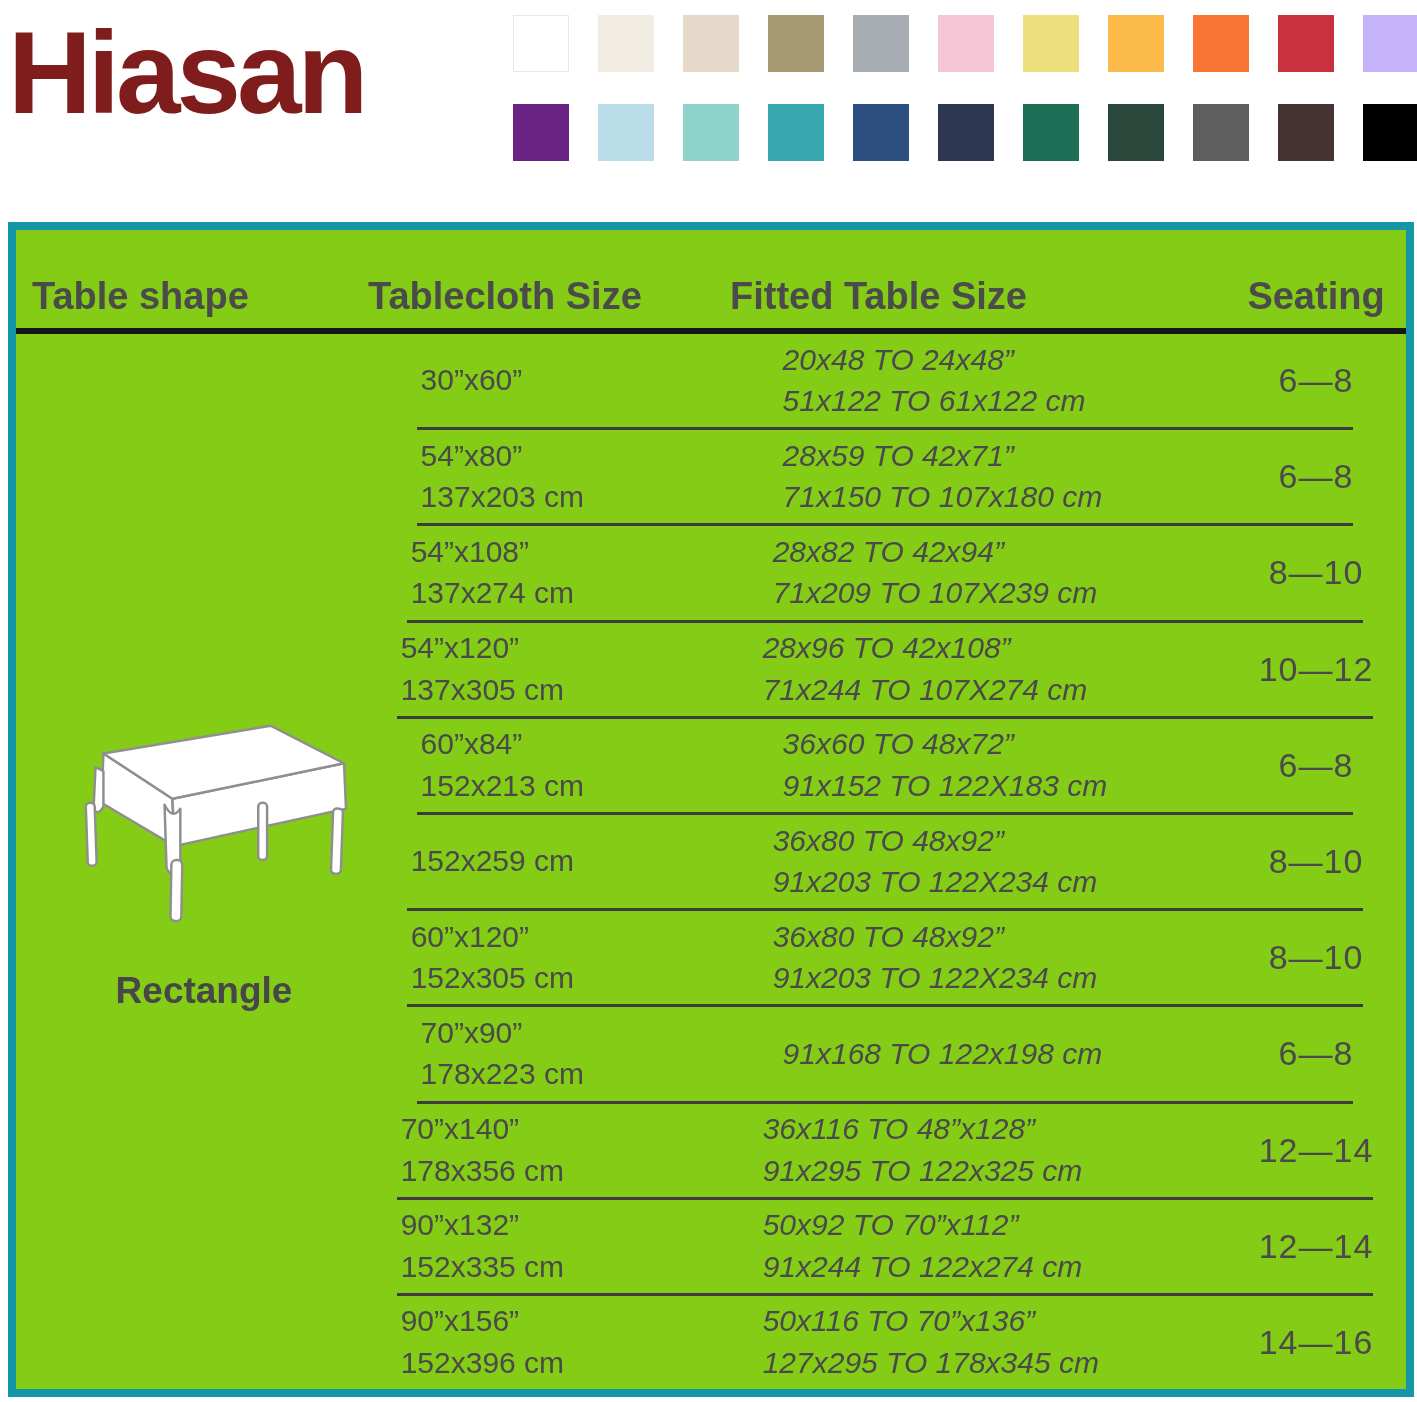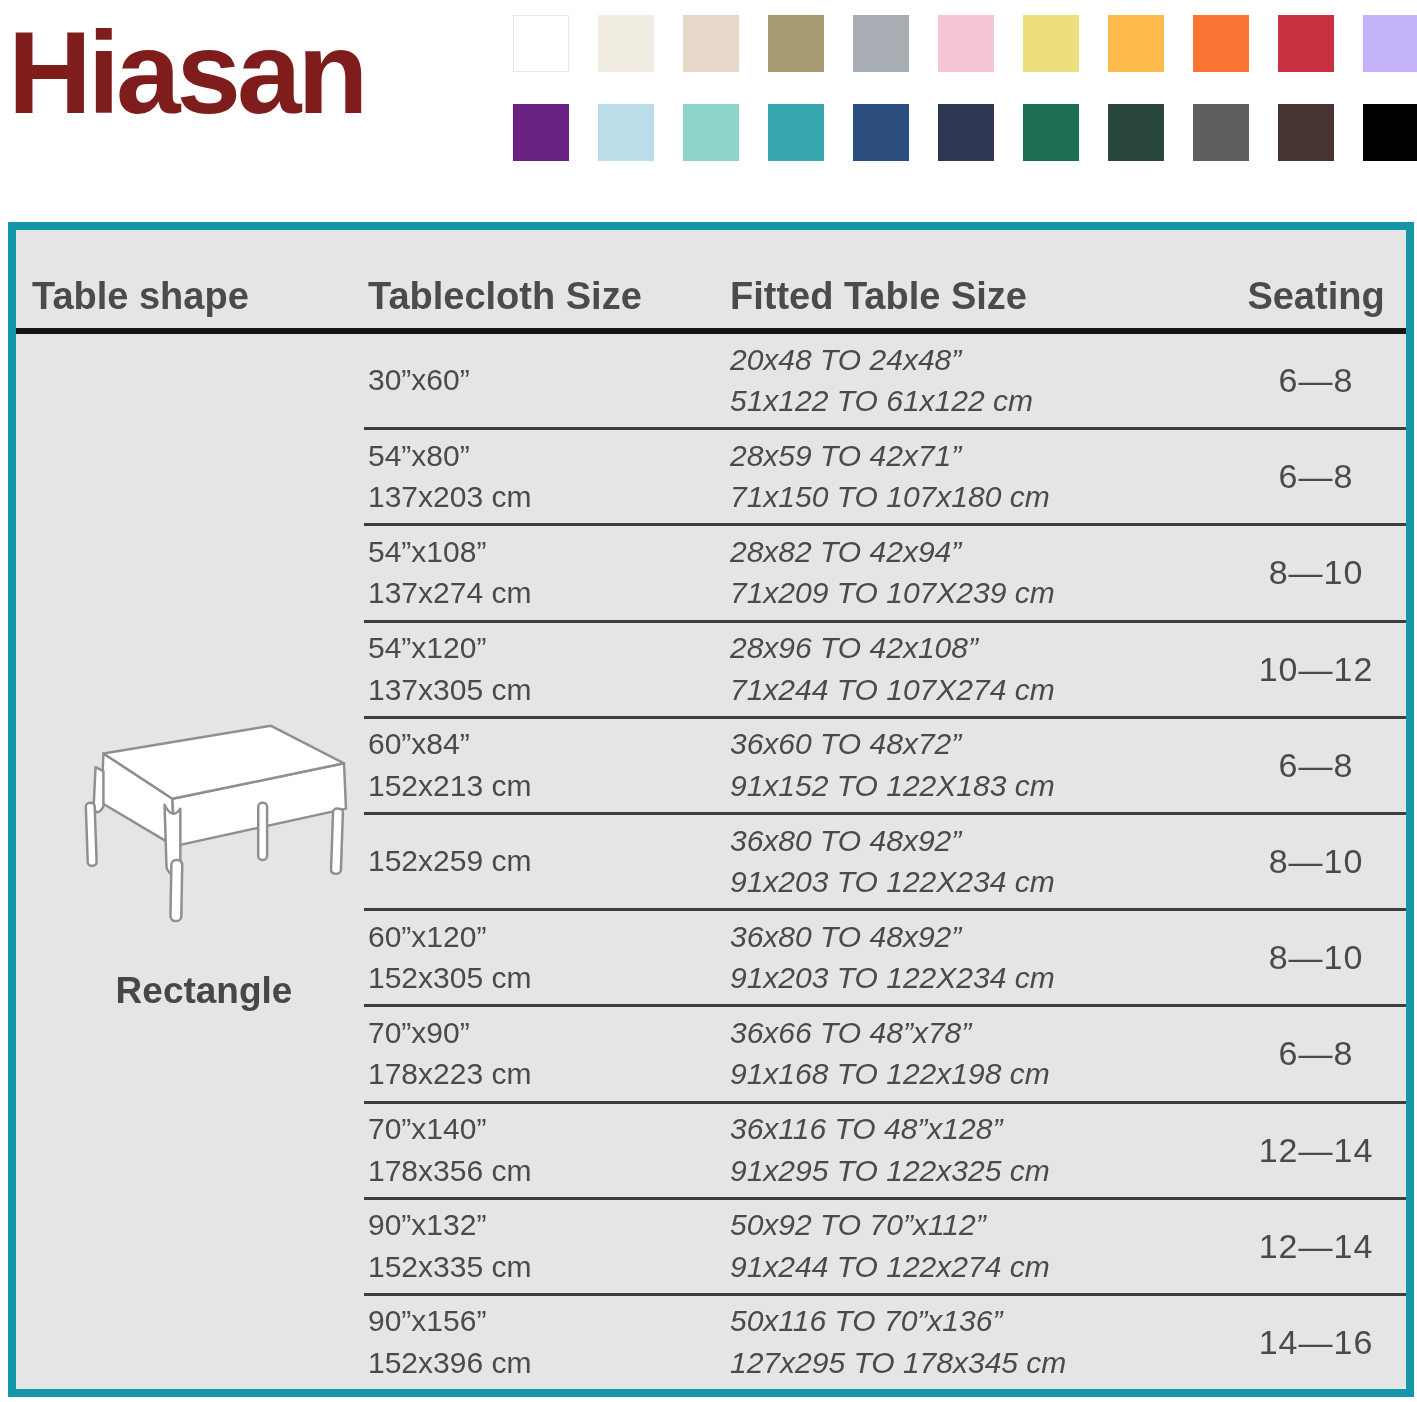--- a/index.html
+++ b/index.html
@@ -11,40 +11,40 @@
   .logo { position:absolute; left:8px; top:6px; font-size:116px; font-weight:800;
           letter-spacing:-4px; color:#7f1d1d; }
   .swatch-grid { position:absolute; left:513px; top:15px;
                  display:grid; grid-template-columns:repeat(11,56px);
                  grid-auto-rows:57px; column-gap:29px; row-gap:32px; }
   .sw { width:56px; height:57px; display:block; }
   .sw.outlined { border:1px solid #e8e8e8; }
 
   
   .chart { position:absolute; left:8px; top:222px; width:1406px; height:1175px;
-           border:8px solid #1496a6; background:#e5e5e5; display:flex; flex-direction:column; }
+           border:8px solid #1496a6; background:#84cc16; display:flex; flex-direction:column; }
 
   .chart-header { display:grid; grid-template-columns:348px 360px 502px 1fr;
                   align-items:end; height:104px; border-bottom:6px solid #161616;
                   color:#4b4b4b; font-weight:bold; font-size:38px; padding-bottom:10px; }
   .chart-header .h1 { padding-left:16px; }
   .chart-header .h2 { padding-left:4px; }
   .chart-header .h3 { padding-left:6px; }
   .chart-header .h4 { text-align:center; }
 
   .chart-body { flex:1; display:flex; min-height:0; }
 
   .shape-col { width:348px; display:flex; flex-direction:column; align-items:center;
                justify-content:center; gap:46px;padding-left:28px; }
   .shape-art { width:300px; height:212px; }
   .shape-art path, .shape-art rect { stroke:#8f8f8f; stroke-width:2.5; fill:#ffffff;
                stroke-linejoin:round; stroke-linecap:round; }
   .shape-label { font-size:37px; font-weight:bold; color:#474747; }
 
-  .rows-col { flex:1; display:flex; flex-direction:column; }
+  .rows-col { flex:1; display:flex; flex-direction:column;align-items:center; }
   .trow { flex:1; display:grid; grid-template-columns:360px 502px 1fr;
           align-items:center; border-bottom:3px solid #3d3d3d; }
   .trow:last-child { border-bottom:none; }
   .cell { display:flex; flex-direction:column; gap:7px;
           font-size:30px; color:#4a4a4a; line-height:1.15; }
   .cell.tc { padding-left:4px; }
   .cell.ft { padding-left:6px;font-style:italic; }
   .seat { font-size:34px; color:#4a4a4a; text-align:center; letter-spacing:1px; }
 </style>
 </head>
@@ -191,21 +191,20 @@
         </div>
         <div class="seat">8—10</div>
       </div>
 
       <div class="trow">
         <div class="cell tc">
           <div>70”x90”</div>
           <div>178x223 cm</div>
         </div>
         <div class="cell ft">
-          <div>36x66 TO 48”x78”</div>
           <div>91x168 TO 122x198 cm</div>
         </div>
         <div class="seat">6—8</div>
       </div>
 
       <div class="trow">
         <div class="cell tc">
           <div>70”x140”</div>
           <div>178x356 cm</div>
         </div>

